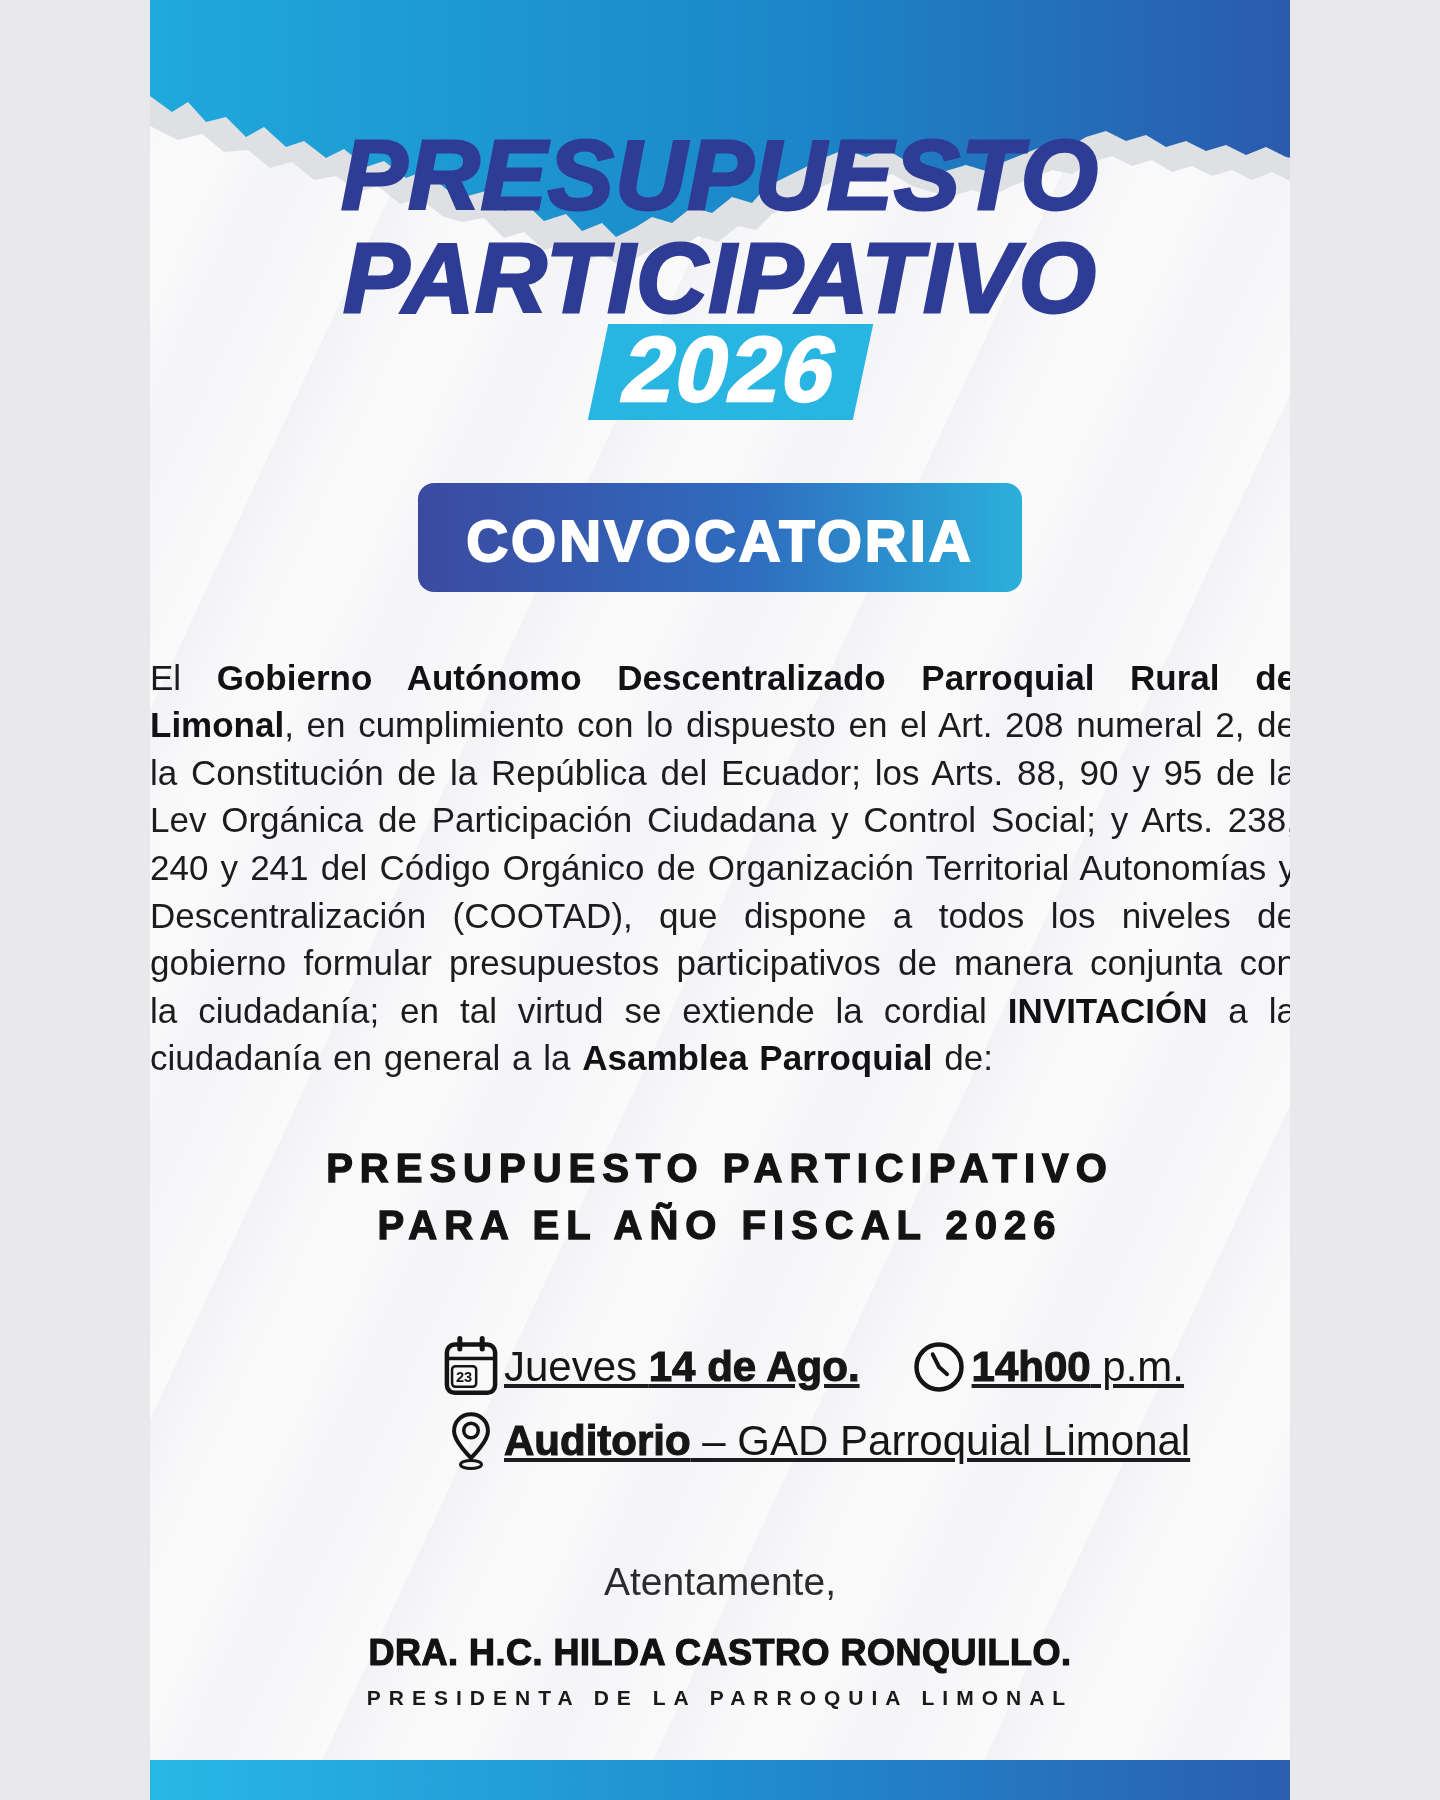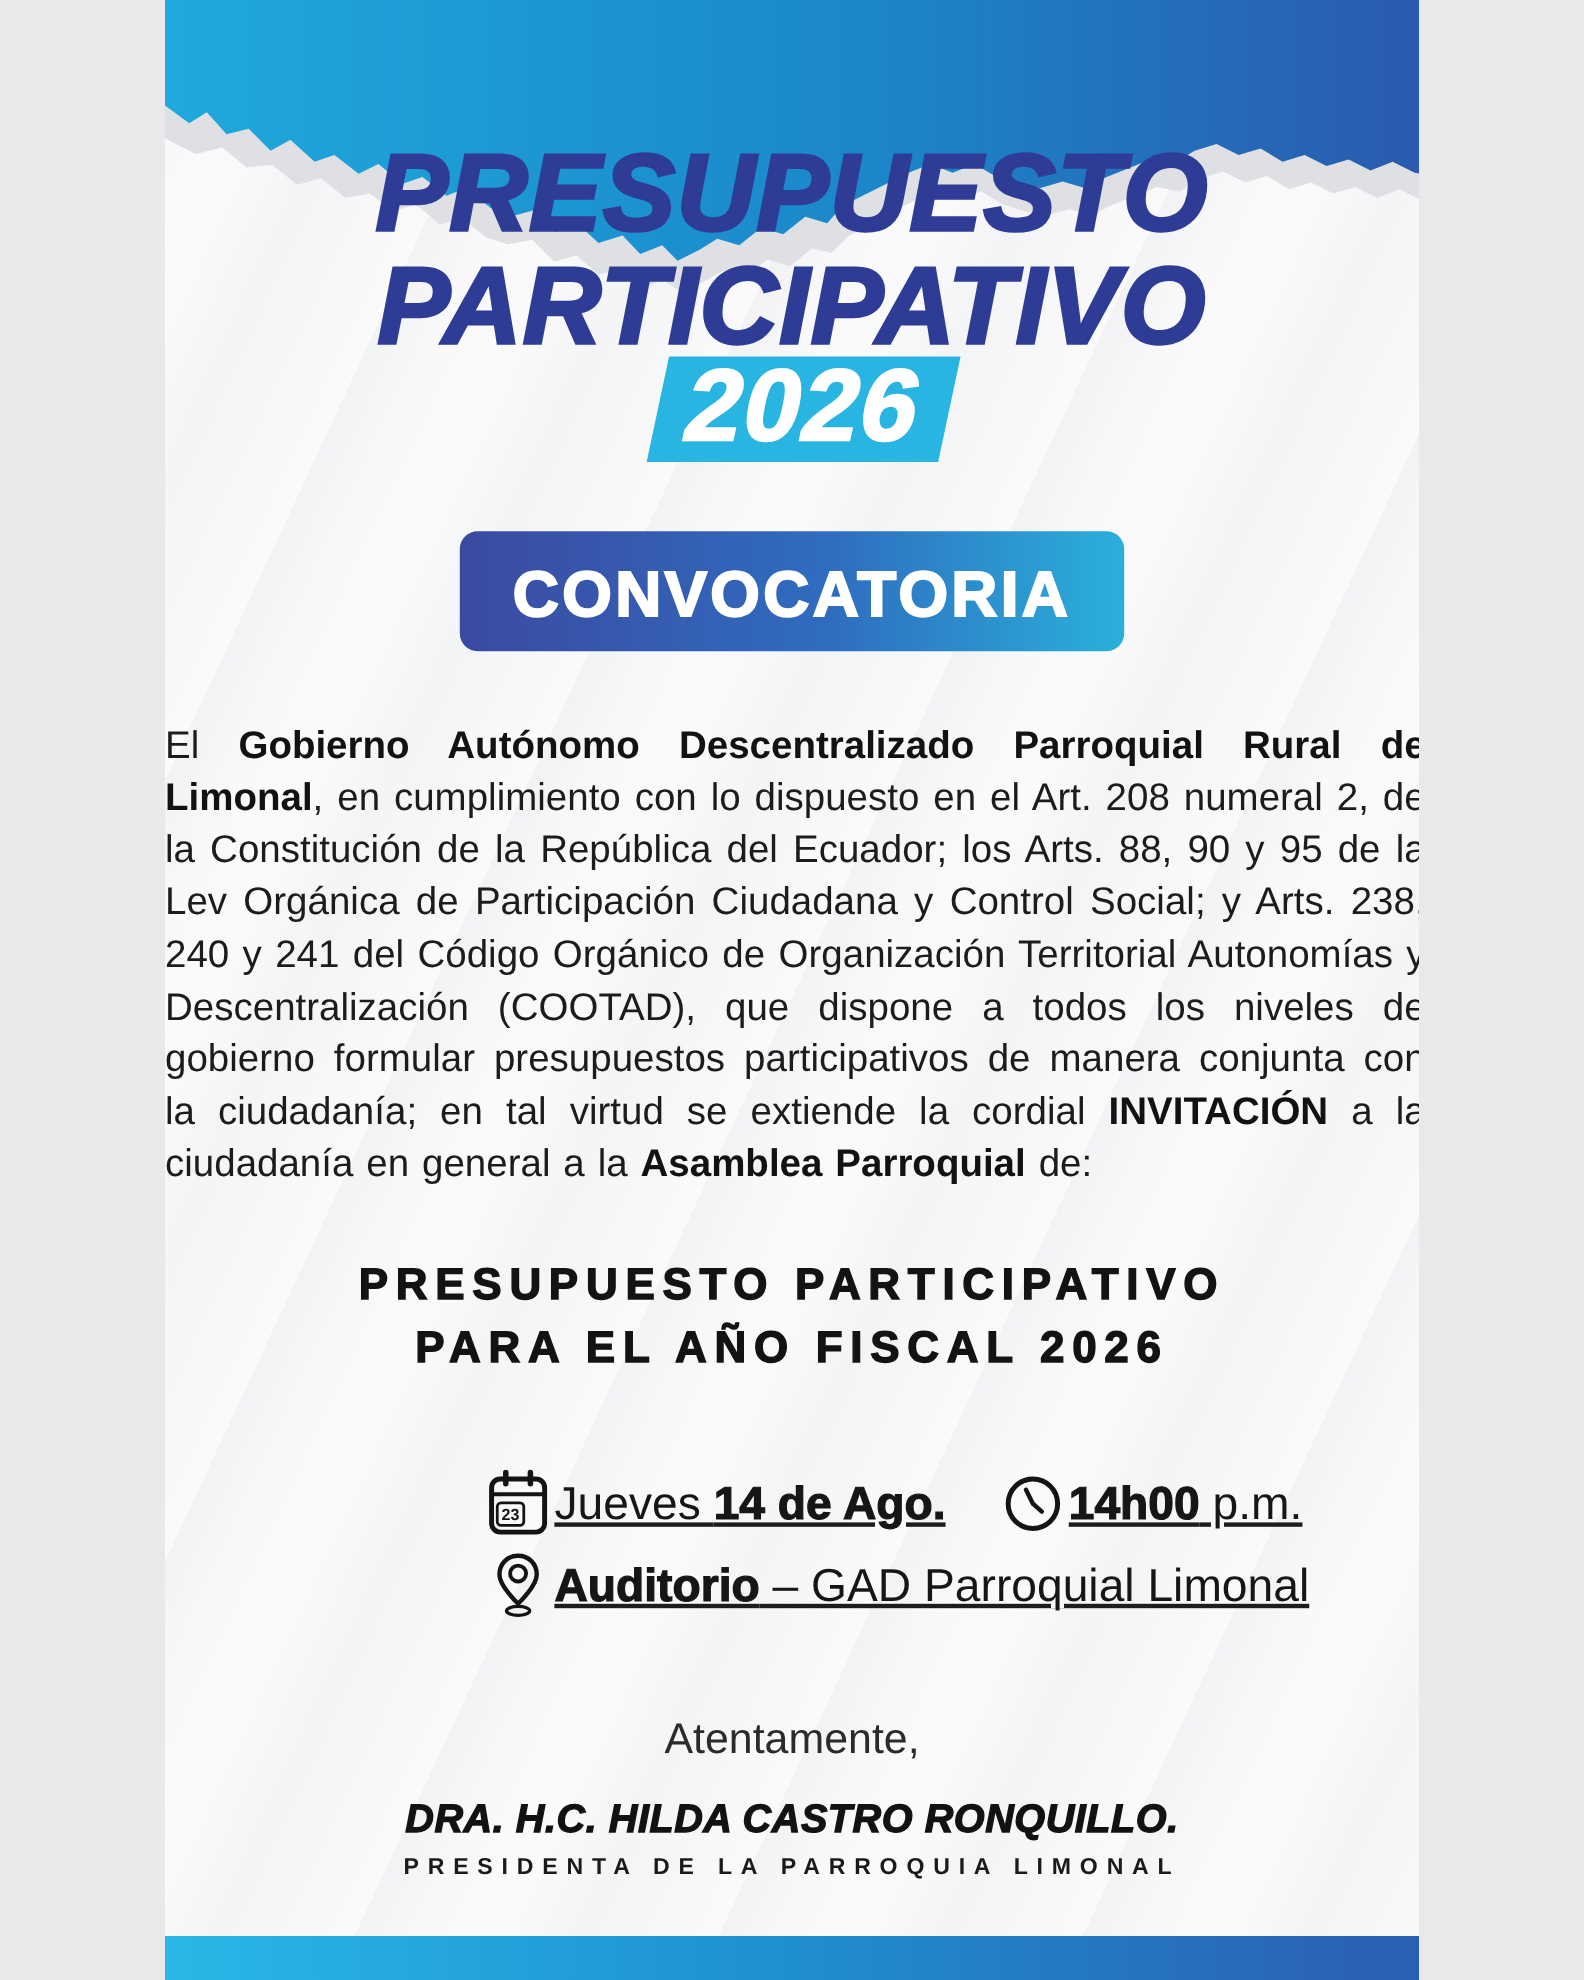--- a/index.html
+++ b/index.html
@@ -67,21 +67,21 @@
   .evtext{ font-size:42px; color:#161616; white-space:pre; }
   .evtext b{ -webkit-text-stroke:1.1px #161616; }
   .gap-left{ margin-left:46px; }
   .icon-svg{ display:block; }
   .icon-svg *{ vector-effect:non-scaling-stroke; }
 
   
   .closing{ margin-top:88px; text-align:center; font-size:39px; color:#2b2b2d; }
   .sign-name{
     margin-top:28px; text-align:center; font-size:36px; font-weight:bold;
-    color:#121212; -webkit-text-stroke:1.2px #121212; letter-spacing:0.5px;font-style:italic;
+    color:#121212; -webkit-text-stroke:1.2px #121212; letter-spacing:0.5px;
   }
   .sign-role{
     margin-top:12px; text-align:center; font-size:21px; font-weight:bold;
     letter-spacing:8px; color:#1a1a1a;
   }
 
   
   .logo-row{ display:flex; justify-content:center; align-items:center; margin-top:40px; }
   .logo-text{ margin-left:20px; text-align:center; }
   .wordmark{

